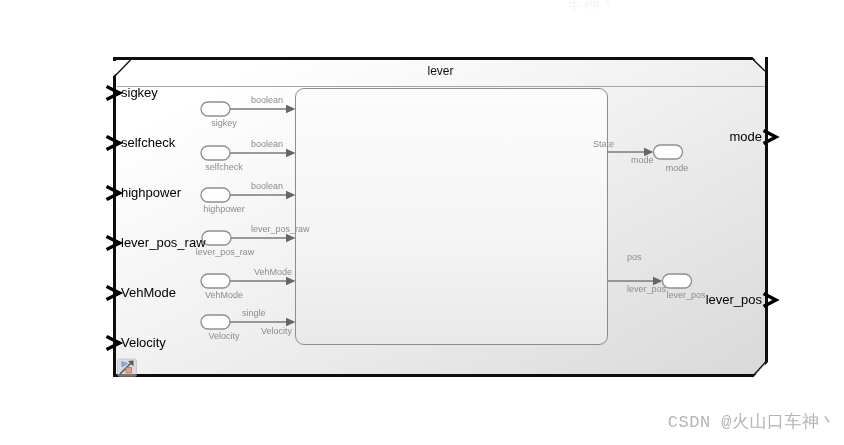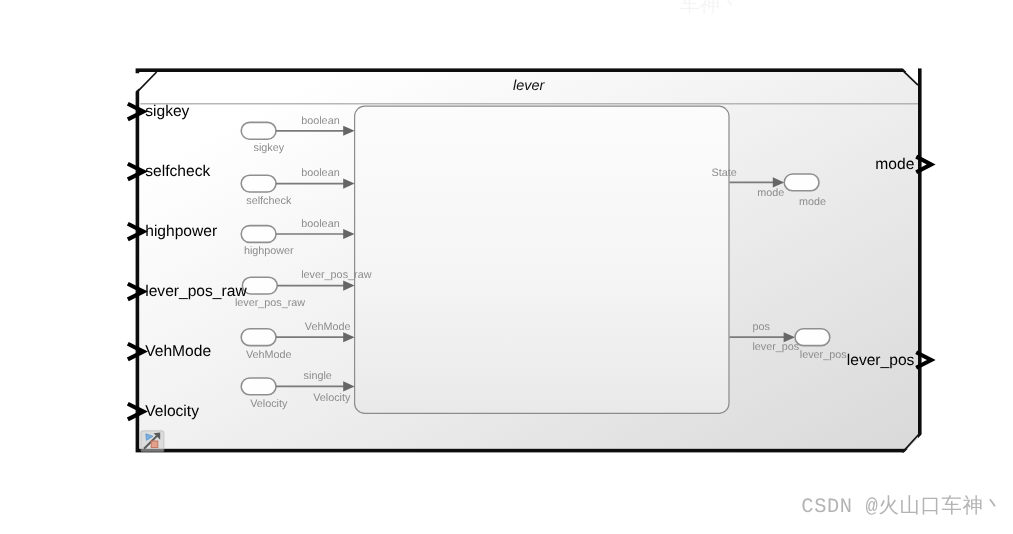--- a/index.html
+++ b/index.html
@@ -6,21 +6,21 @@
   #canvas{position:relative;width:844px;height:445px;background:#ffffff;overflow:hidden;
           font-family:"Liberation Sans",sans-serif;}
   .elabel{position:absolute;font-size:13px;line-height:16px;color:#000;white-space:nowrap;}
   .elabel-r{text-align:right;}
   .glabel{position:absolute;font-size:9px;line-height:10px;color:#8c8c8c;white-space:nowrap;padding-left:18px;}
   .gcenter{transform:translateX(-50%);}
   #frame{position:absolute;left:113px;top:57px;width:655px;height:320px;box-sizing:border-box;
          border:3.5px solid #0d0d0d;
          background:linear-gradient(152deg,#ffffff 12%,#f2f2f2 45%,#d9d9d9 100%);}
   #title{position:absolute;left:113px;top:64px;width:655px;text-align:center;
-         font-size:12px;line-height:14px;color:#111;font-style:italic;}
+         font-size:12px;line-height:14px;color:#111;}
   #separator{position:absolute;left:117px;top:86px;width:648px;height:1px;background:#a6a6a6;}
   #chart{position:absolute;left:295px;top:88px;width:313px;height:257px;box-sizing:border-box;
          border:1.4px solid #8c8c8c;border-radius:9px;
          background:linear-gradient(180deg,#fcfcfc 0%,#f5f5f5 55%,#e9e9e9 100%);}
   #svg-layer{position:absolute;left:0;top:0;width:844px;height:445px;}
   #watermark{position:absolute;right:7px;top:410px;font-size:17px;letter-spacing:.5px;
              color:#b4b4b4;text-shadow:1px 1px 1px rgba(255,255,255,.85);white-space:nowrap;font-family:Liberation Mono, monospace;}
   #watermark-fragment{position:absolute;left:566px;top:-8px;font-size:17px;color:#000;
                       opacity:.04;white-space:nowrap;}
 </style>
@@ -121,34 +121,34 @@
   <div class="elabel" style="left:121px;top:335px">Velocity</div>
 
   <div class="elabel elabel-r" style="left:620px;top:129px;width:142px">mode</div>
   <div class="elabel elabel-r" style="left:620px;top:292px;width:142px">lever_pos</div>
 
   <div class="glabel" style="left:233px;top:95px">boolean</div>
   <div class="glabel" style="left:233px;top:139px">boolean</div>
   <div class="glabel" style="left:233px;top:181px">boolean</div>
   <div class="glabel" style="left:233px;top:224px">lever_pos_raw</div>
   <div class="glabel" style="left:236px;top:267px">VehMode</div>
-  <div class="glabel" style="left:235px;top:308px">single</div>
+  <div class="glabel" style="left:224px;top:308px">single</div>
 
   <div class="glabel" style="left:243px;top:326px">Velocity</div>
 
   <div class="glabel gcenter" style="left:215px;top:118px">sigkey</div>
   <div class="glabel gcenter" style="left:215px;top:162px">selfcheck</div>
   <div class="glabel gcenter" style="left:215px;top:204px">highpower</div>
   <div class="glabel gcenter" style="left:216px;top:247px">lever_pos_raw</div>
   <div class="glabel gcenter" style="left:215px;top:290px">VehMode</div>
   <div class="glabel gcenter" style="left:215px;top:331px">Velocity</div>
 
   <div class="glabel" style="left:575px;top:139px">State</div>
   <div class="glabel" style="left:613px;top:155px">mode</div>
   <div class="glabel gcenter" style="left:668px;top:163px">mode</div>
 
-  <div class="glabel" style="left:609px;top:267px">pos</div>
+  <div class="glabel" style="left:609px;top:252px">pos</div>
   <div class="glabel" style="left:609px;top:284px">lever_pos</div>
   <div class="glabel gcenter" style="left:677px;top:290px">lever_pos</div>
 
   <div id="watermark">CSDN @火山口车神丶</div>
 
 </div>
 
 </body></html>

